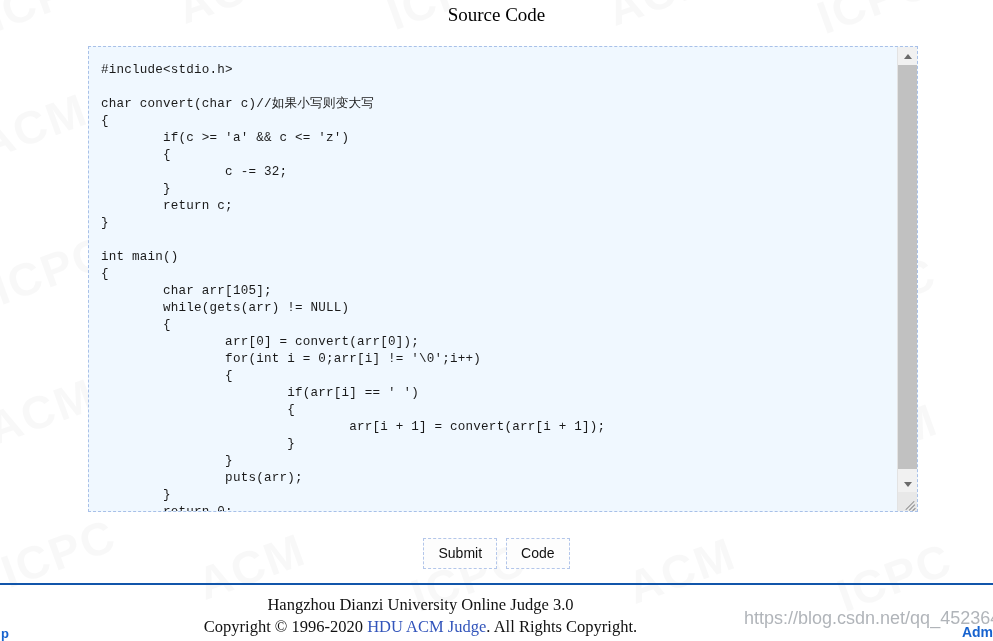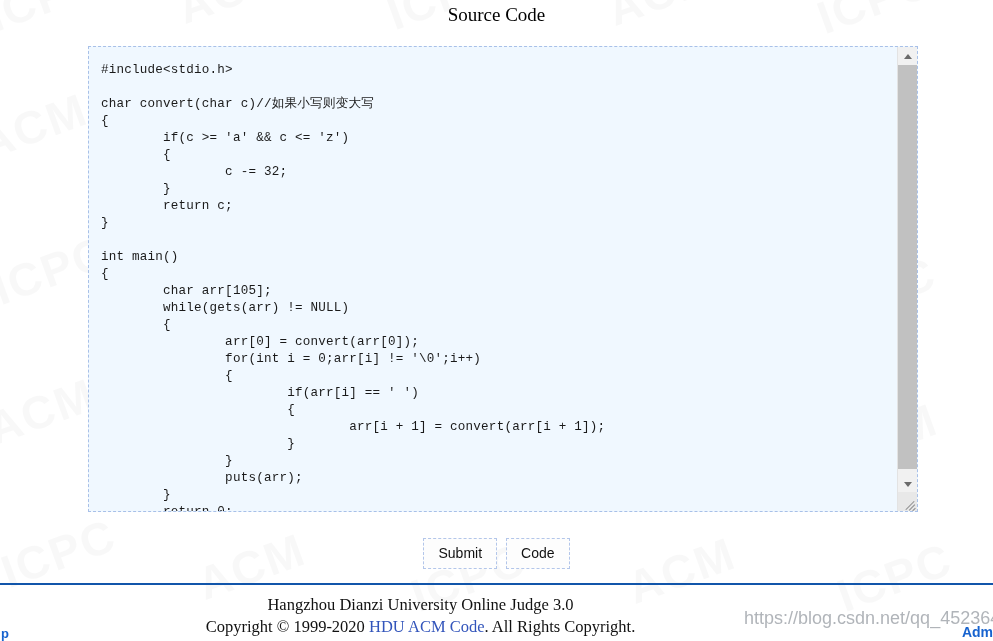--- a/index.html
+++ b/index.html
@@ -307,20 +307,20 @@
 
 <div class="btn-row">
   <button class="btn">Submit</button>
   <button class="btn">Code</button>
 </div>
 
 <div class="footer-rule"></div>
 <div class="footer">
   <div>Hangzhou Dianzi University Online Judge 3.0</div>
   <div>
-    <span>Copyright © 1999-2020 </span><a href="#">HDU ACM Code</a><span>. All Rights Copyright.</span>
+    <span>Copyright © 1996-2020 </span><a href="#">HDU ACM Judge</a><span>. All Rights Copyright.</span>
   </div>
 </div>
 
 <div class="csdn-wm">https://blog.csdn.net/qq_45236472</div>
 
 <div class="corner-p">p</div>
 <div class="corner-adm">Adm</div>
 
 </body></html>

